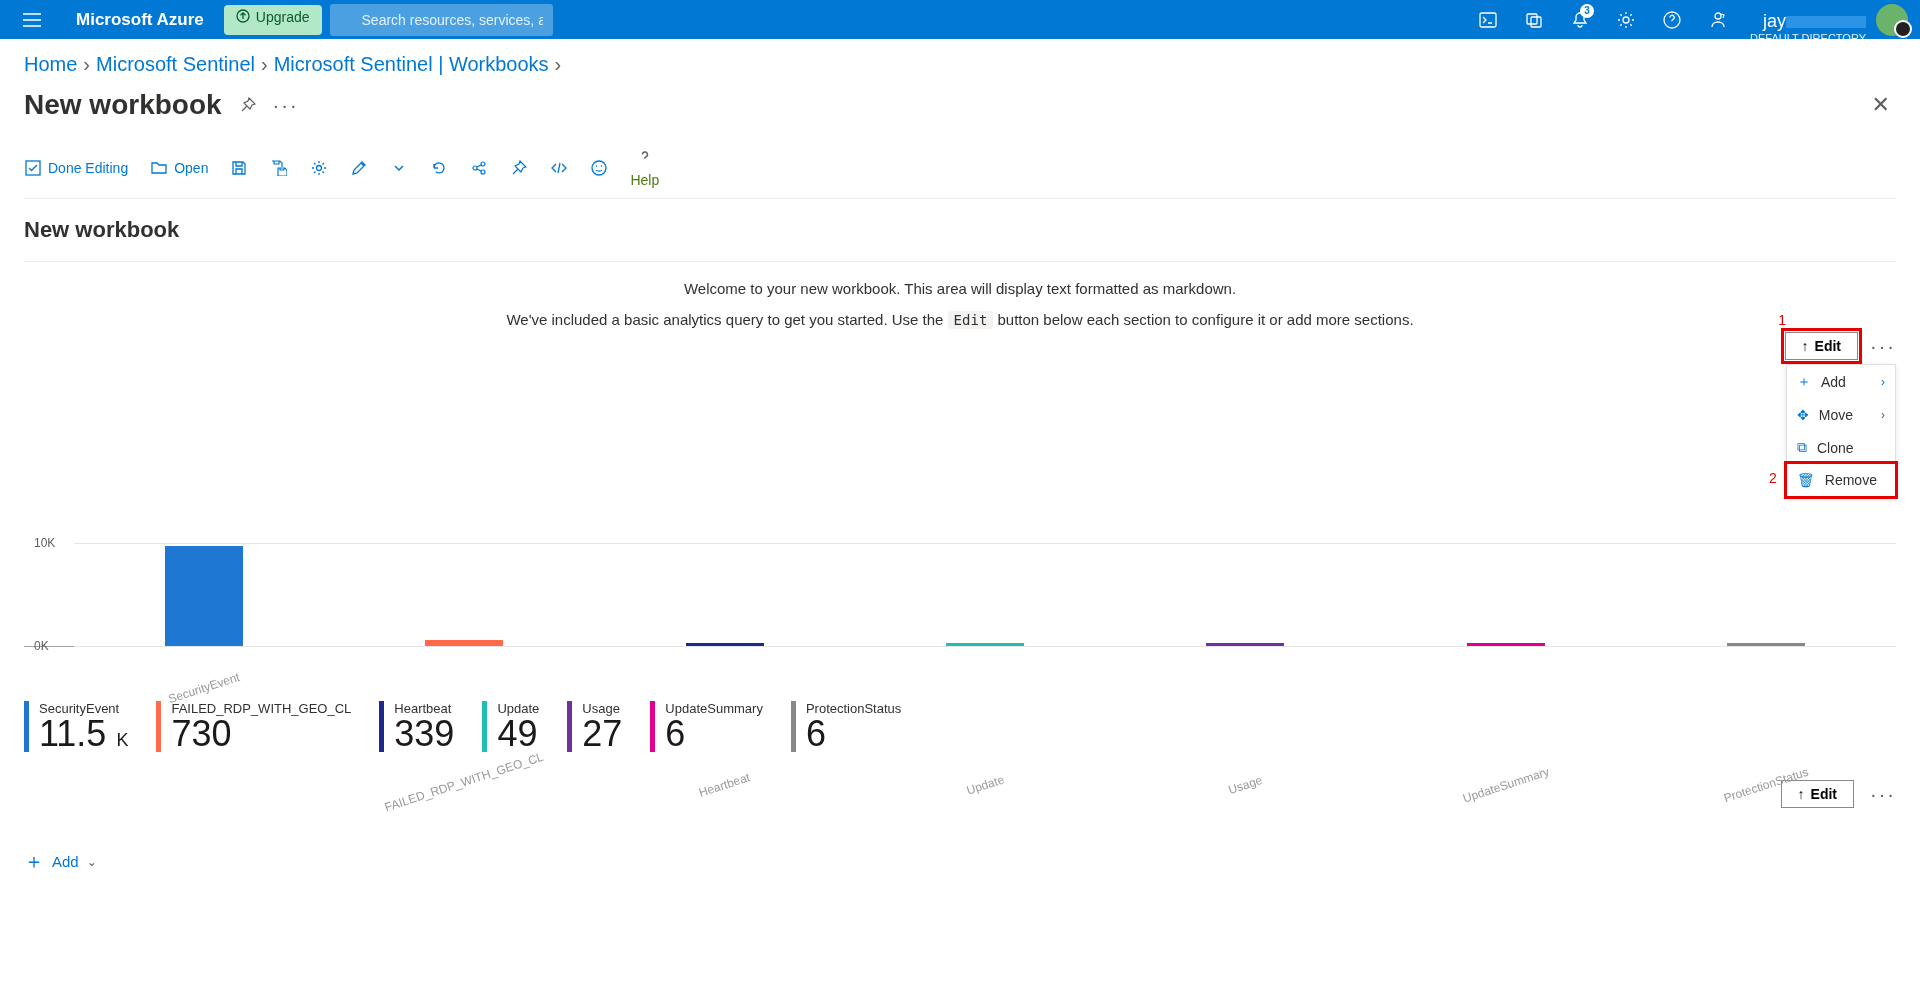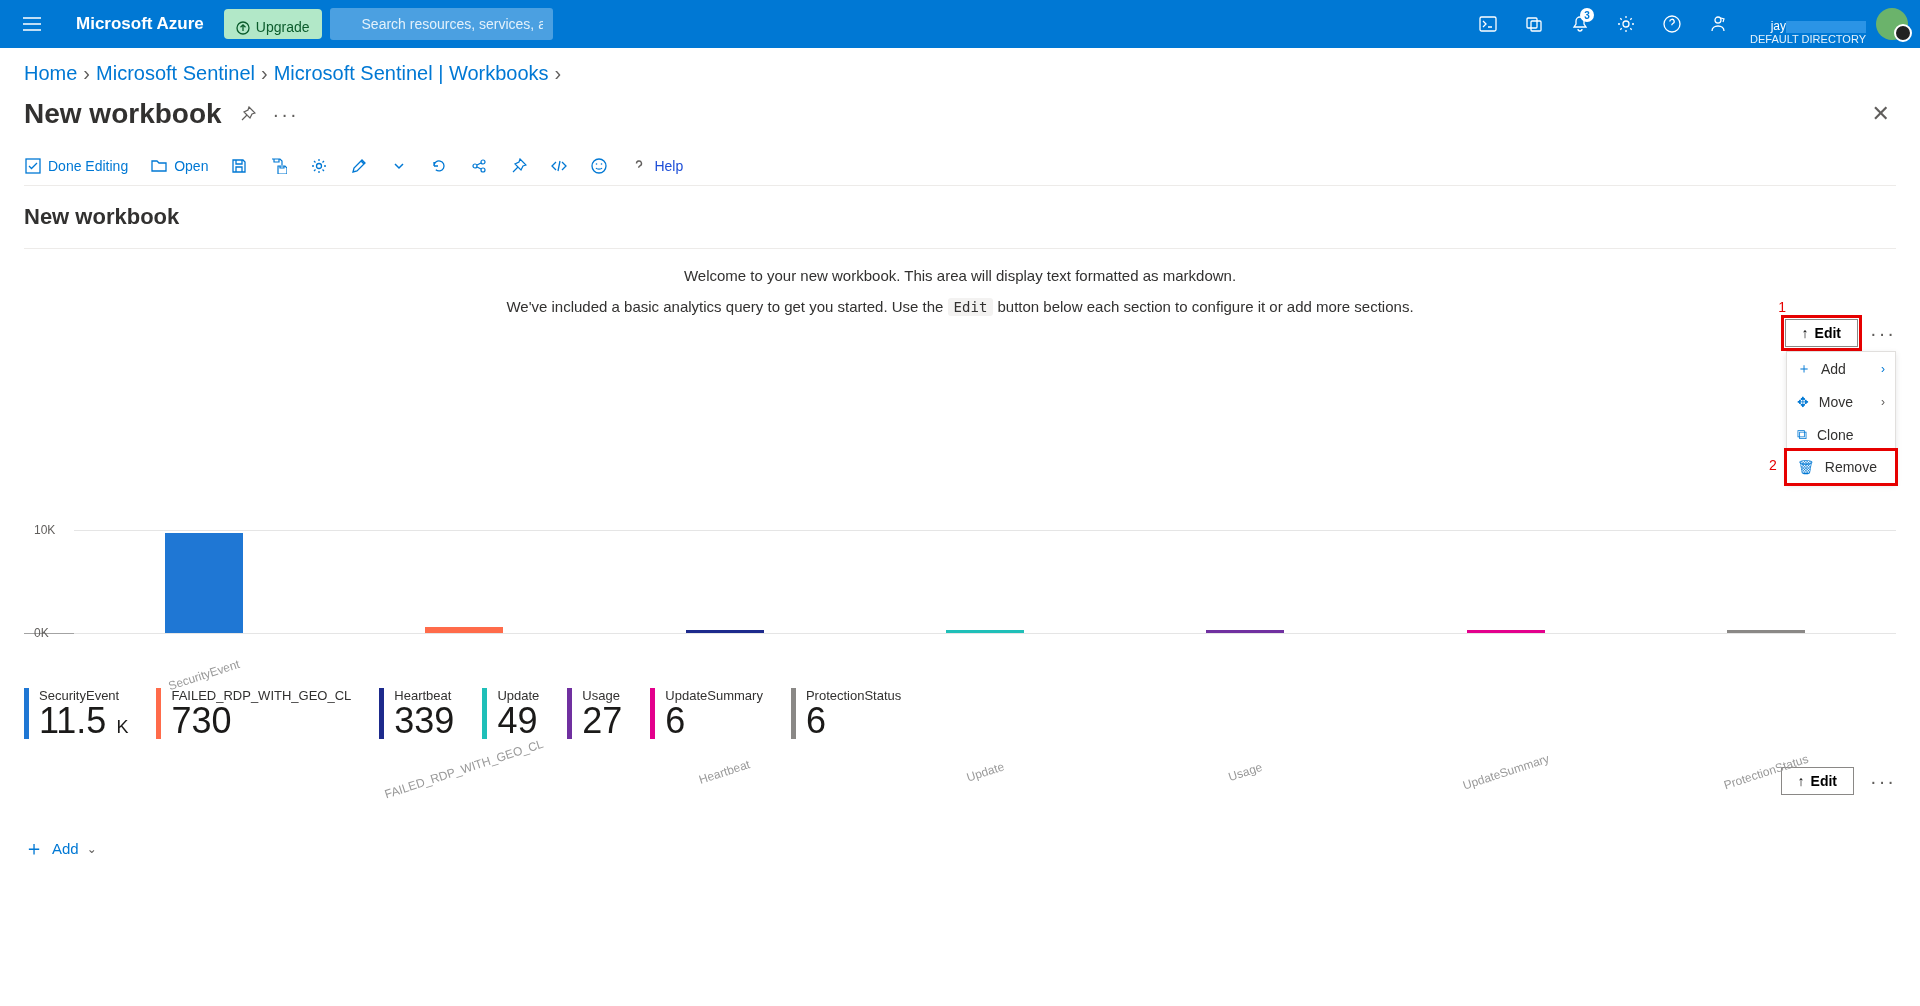--- a/index.html
+++ b/index.html
@@ -1,51 +1,51 @@
 <!DOCTYPE html>
 <html><head>
 <meta charset="utf-8">
 <style>
 * { box-sizing: border-box; margin: 0; padding: 0; font-family: "Segoe UI", -apple-system, sans-serif; }
 body { background: #fff; color: #323130; font-size: 14px; }
 
 
-.topbar { height: 48px; background: #0078d4; display: flex; align-items: center; color: #fff; padding: 0 8px; gap: 8px; }
+.topbar { height: 39px; background: #0078d4; display: flex; align-items: center; color: #fff; padding: 0 8px; gap: 8px; }
 .hamburger { width: 48px; height: 48px; display: flex; align-items: center; justify-content: center; cursor: pointer; }
 .brand { font-size: 17px; font-weight: 600; padding: 0 12px; cursor: pointer; }
-.upgrade-btn { background: #b2e8c8; color: #0b5c2c; border: none; border-radius: 4px; padding: 4px 12px; display: flex; align-items: flex-end; gap: 6px; font-size: 14px; cursor: pointer; height: 30px; }
+.upgrade-btn { background: #b2e8c8; color: #0b5c2c; border: none; border-radius: 4px; padding: 4px 12px; display: flex; align-items: flex-start; gap: 6px; font-size: 14px; cursor: pointer; height: 30px; }
 .searchbox { flex: 1; max-width: 640px; background: #4ba0e1; border: none; border-radius: 3px; height: 32px; color: #fff; padding: 0 10px 0 32px; font-size: 14px; position: relative; }
 .searchwrap { flex: 1; max-width: 640px; position: relative; }
 .searchwrap .sicon { position: absolute; left: 8px; top: 8px; color: #fff; opacity: .9; }
 .searchbox::placeholder { color: #e3f1fb; }
 .topicons { display: flex; gap: 2px; margin-left: auto; align-items: center; }
 .topicon { width: 44px; height: 48px; display: flex; align-items: center; justify-content: center; cursor: pointer; position: relative; }
 .badge { position: absolute; top: 8px; right: 8px; background: #fff; color: #0078d4; font-size: 10px; border-radius: 8px; min-width: 14px; height: 14px; display: flex; align-items: center; justify-content: center; font-weight: 600; }
 .userblock { text-align: right; padding: 0 8px; line-height: 1.2; cursor: pointer; }
-.userblock .uname { font-size: 12px; margin-top: 17px; }
+.userblock .uname { font-size: 18px; margin-top: 17px; }
 .userblock .udir { font-size: 11px; opacity: .9; }
 .userblock .redact { display:inline-block; width:80px; height:12px; background:#2b94e6; vertical-align: middle;}
 .avatar { width: 32px; height: 32px; border-radius: 50%; background: #6bb36b; display: flex; align-items: center; justify-content: center; position: relative; margin-right:4px;}
 .avatar::after { content:""; position:absolute; bottom:-2px; right:-4px; width:14px; height:14px; border-radius:50%; background:#222; border:2px solid #fff;}
 
 
 .content { padding: 14px 24px; }
 .breadcrumb { display: flex; gap: 6px; align-items: center; font-size: 20px; color: #0078d4; }
 .breadcrumb a { color: #0078d4; text-decoration: none; cursor: pointer; }
 .breadcrumb .sep { color: #605e5c; }
 .titlebar { display: flex; align-items: center; gap: 14px; margin-top: 10px; }
 .title { font-size: 28px; font-weight: 600; color: #323130; }
 .pin-icon, .more-icon { cursor: pointer; color: #605e5c; width: 24px; height: 24px; display: flex; align-items: center; justify-content: center; }
 .close-x { margin-left: auto; font-size: 22px; cursor: pointer; color: #605e5c; padding: 6px; }
 .subtitle { color: #605e5c; font-size: 13px; margin-top: 2px; }
 
 
 .toolbar { display: flex; align-items: center; gap: 22px; padding: 14px 0 10px; border-bottom: 1px solid #edebe9; margin-top: 10px; }
 .tbitem { display: flex; align-items: center; gap: 6px; color: #0078d4; cursor: pointer; font-size: 14px; }
-.tbitem.grey { color: #1d4ed8; }
+.tbitem.grey { color: #4d7c0f; flex-direction: column; }
 .tbicon { width: 18px; height: 18px; display: flex; align-items: center; justify-content: center; }
 
 .section-title { font-size: 22px; font-weight: 600; margin-top: 18px; border-bottom: 1px solid #edebe9; padding-bottom: 18px; }
 .wb-intro { margin-top: 18px; color: #323130; font-size: 15px; text-align: center; }
 .wb-intro p { margin-bottom: 14px; }
 code.inline { background: #f3f2f1; padding: 1px 6px; border-radius: 3px; font-family: Consolas, monospace; font-size: 14px; }
 
 .editrow { display: flex; align-items: center; gap: 12px; justify-content: flex-end; margin-top: 4px; }
 .edit-btn { border: 1px solid #8a8886; background:#fff; padding: 5px 16px; font-size: 14px; cursor: pointer; display:flex; align-items:center; gap:6px;}
 .hl-red { outline: 3px solid #e60000; outline-offset: 1px; }

